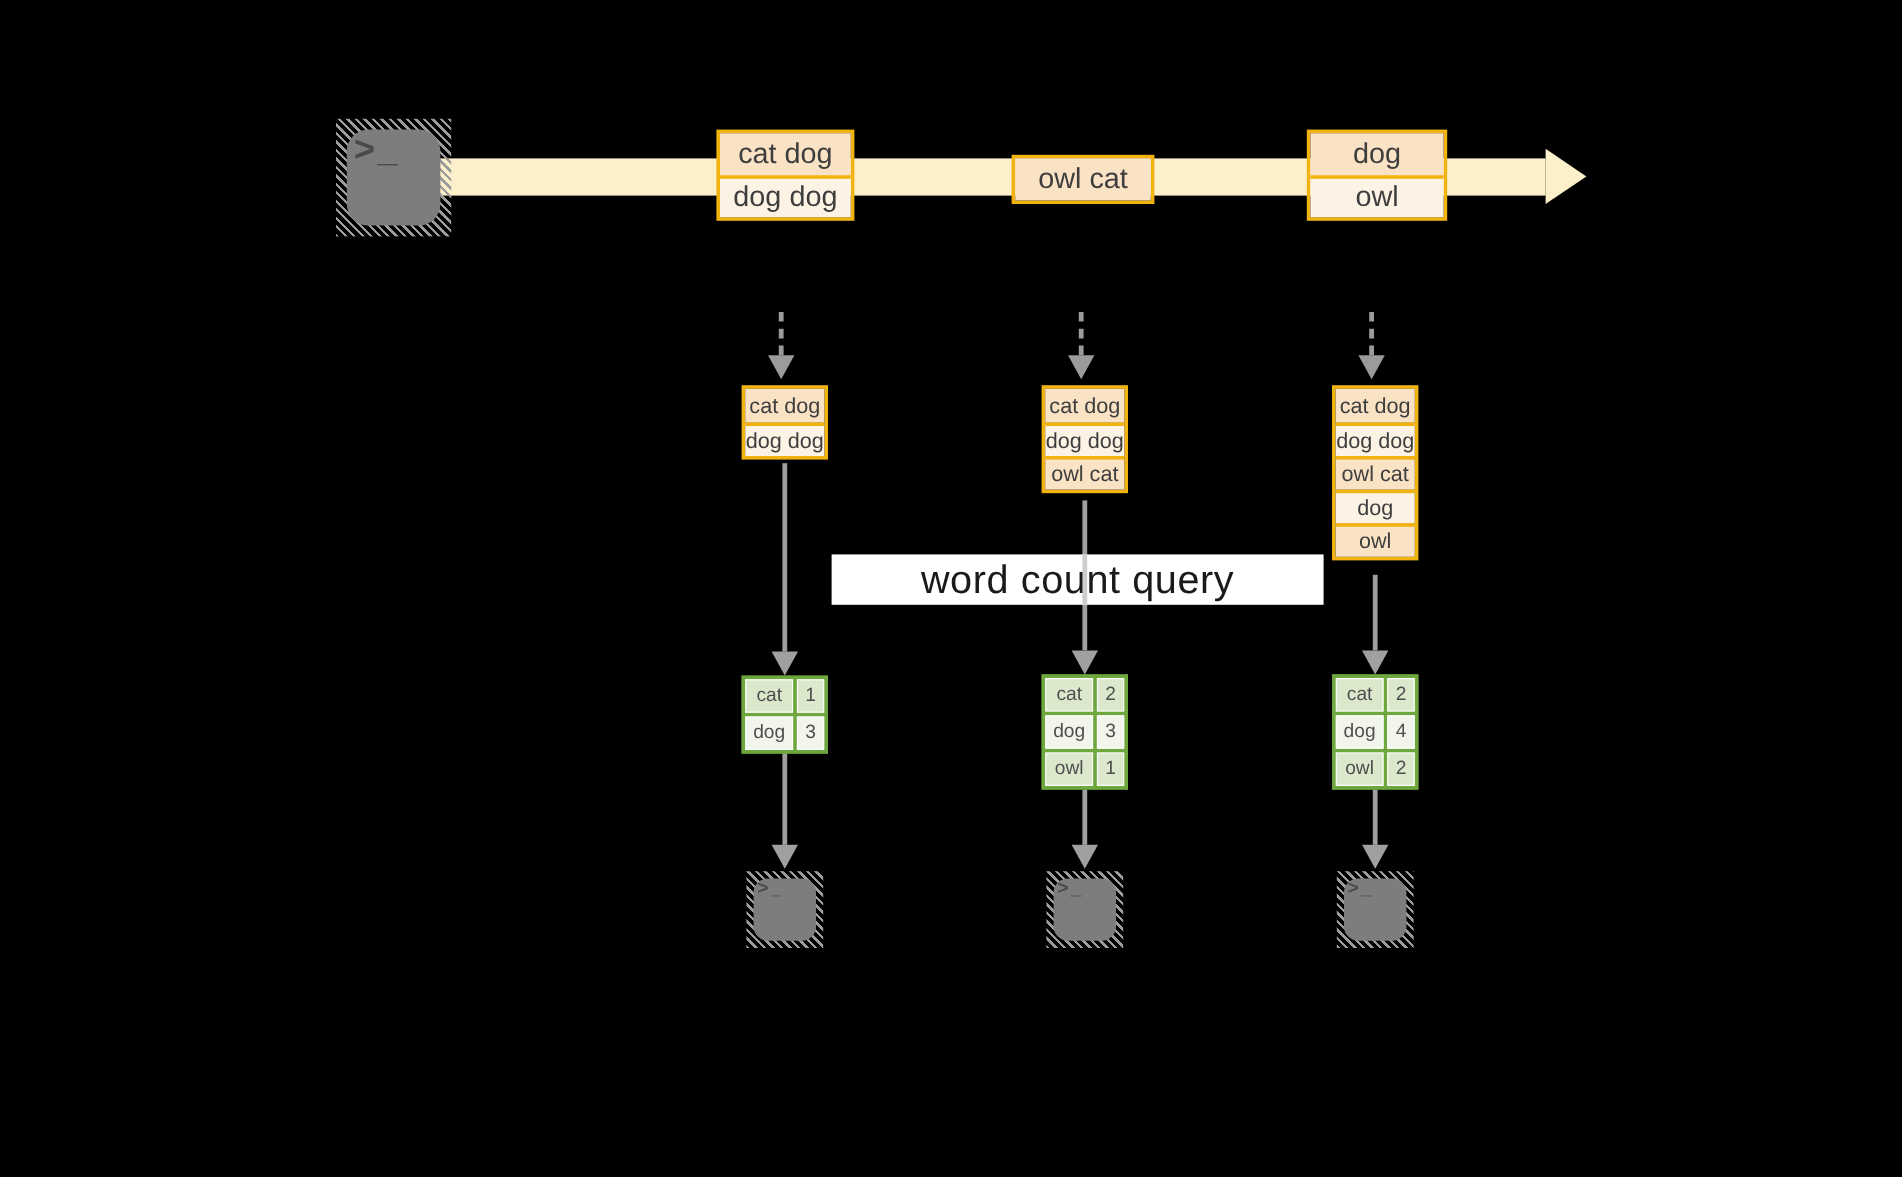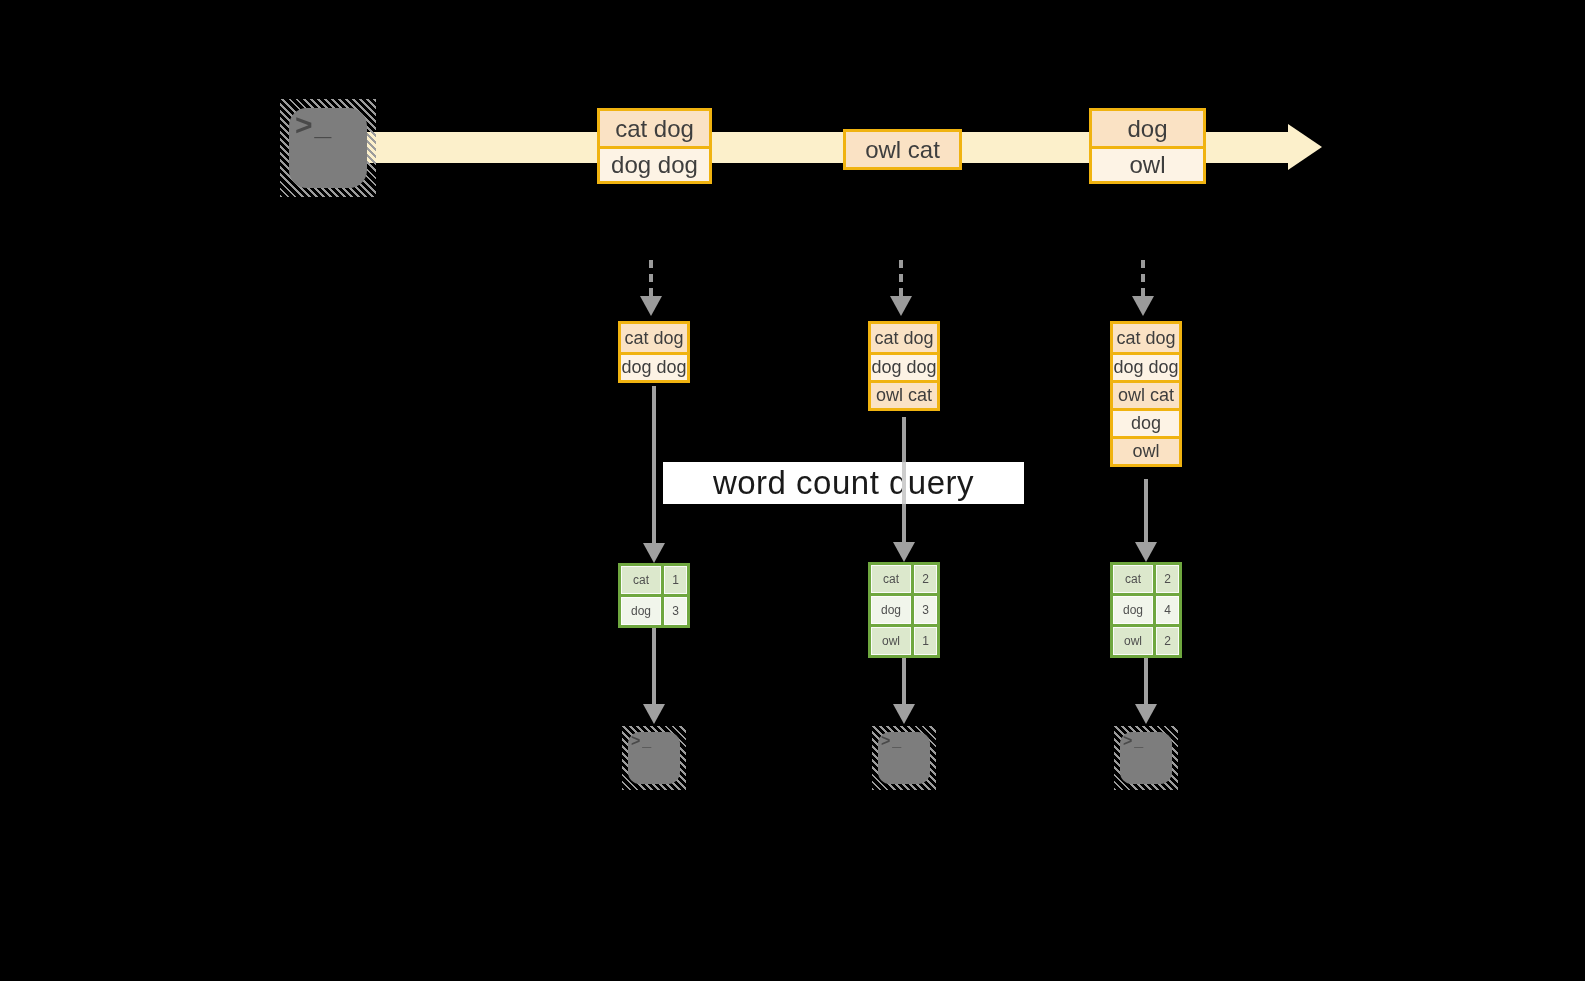--- a/index.html
+++ b/index.html
@@ -46,30 +46,30 @@
 
   
   .darrow,.sarrow{position:absolute;width:22px;display:flex;flex-direction:column;align-items:center;z-index:1;}
   .dline{width:0;border-left:4px dashed var(--dash-gray);}
   .sline{width:4px;background:var(--arrow-gray);}
   .tri{width:0;height:0;border-left:11px solid transparent;border-right:11px solid transparent;}
   .tri-d{border-top:20px solid var(--dash-gray);}
   .tri-s{border-top:20px solid var(--arrow-gray);}
 
   
-  .qbox{position:absolute;left:663px;top:462px;width:361px;height:42px;background:var(--query-box-bg);
+  .qbox{position:absolute;left:693px;top:462px;width:410px;height:42px;background:var(--query-box-bg);
         display:flex;align-items:center;justify-content:center;z-index:4;}
   .qbox span{font-size:33px;color:var(--query-text);letter-spacing:0.5px;}
   .line-over{position:absolute;left:902px;top:462px;width:4px;height:42px;background:#CDCDCD;z-index:5;}
 
   
   .gtable{position:absolute;width:72px;border:3px solid var(--green-border);background:var(--green-border);
           display:grid;grid-template-columns:40px 23px;gap:3px;z-index:3;}
   .gcell{height:28px;display:flex;align-items:center;justify-content:center;
-         font-size:12px;color:var(--cell-text);box-shadow:inset 0 0 0 1px rgba(255,255,255,.85);}
+         font-size:16px;color:var(--cell-text);box-shadow:inset 0 0 0 1px rgba(255,255,255,.85);}
   .tone-a{background:var(--green-cell);}
   .tone-b{background:var(--green-cell-light);}
 </style>
 </head>
 <body>
 
 <div class="canvas">
 
   <div class="band"></div>
   <div class="band-head"></div>

